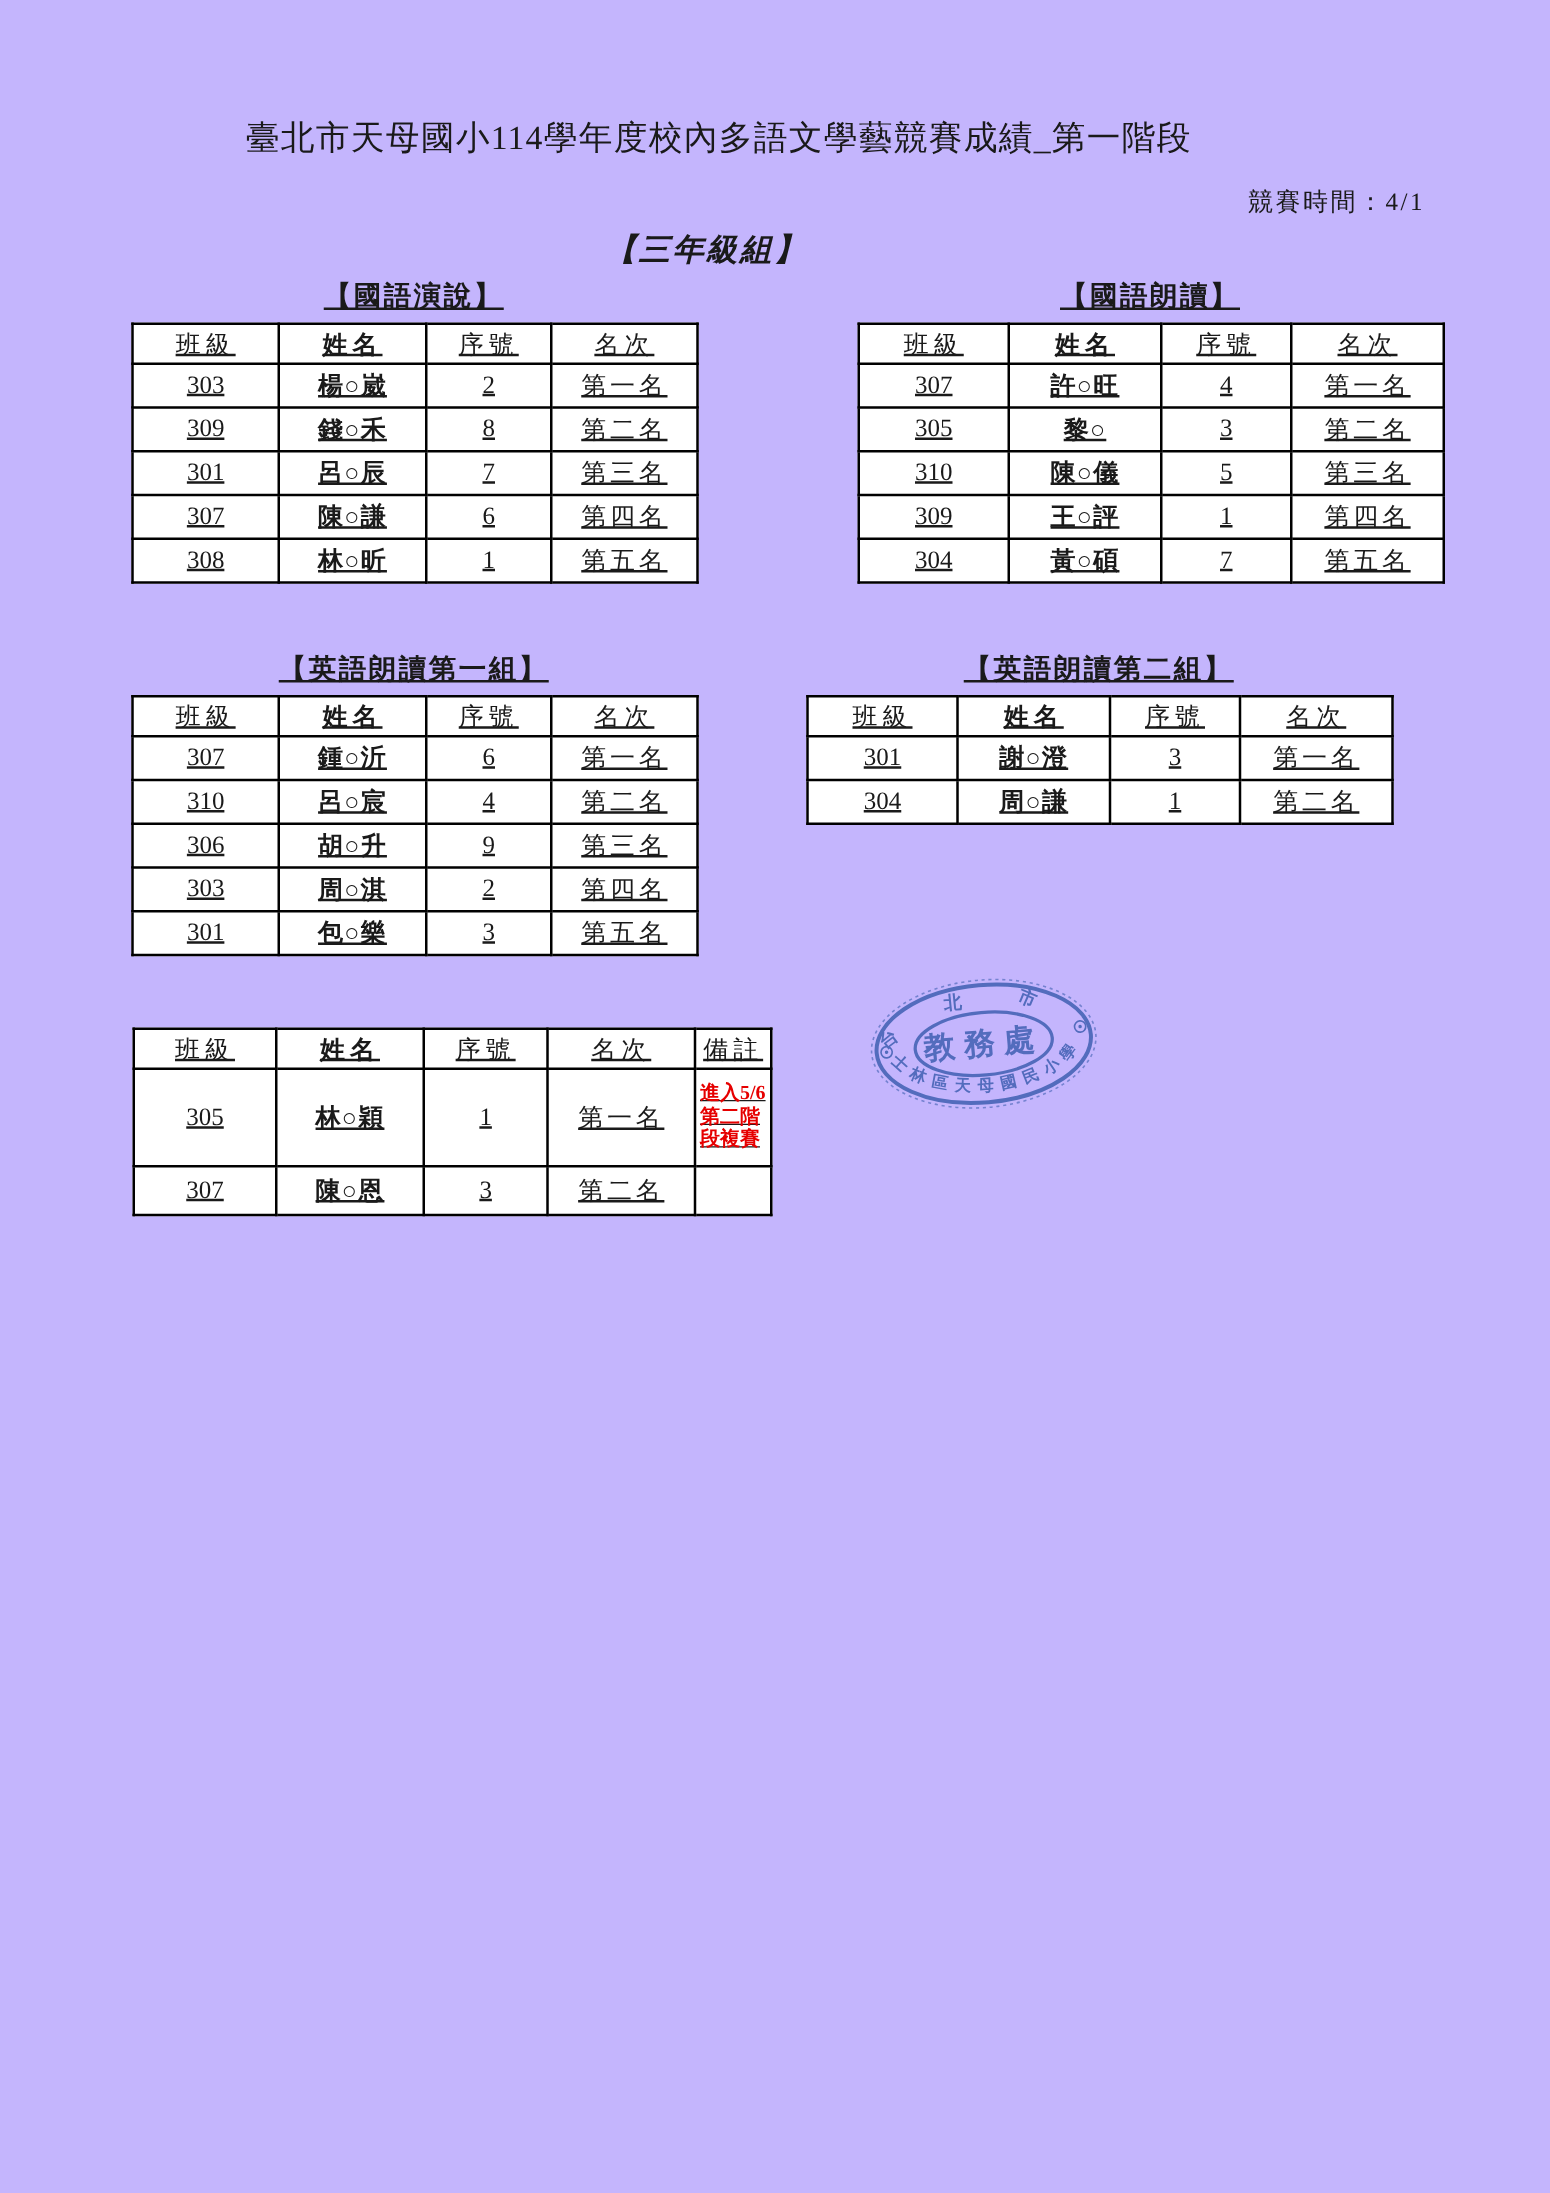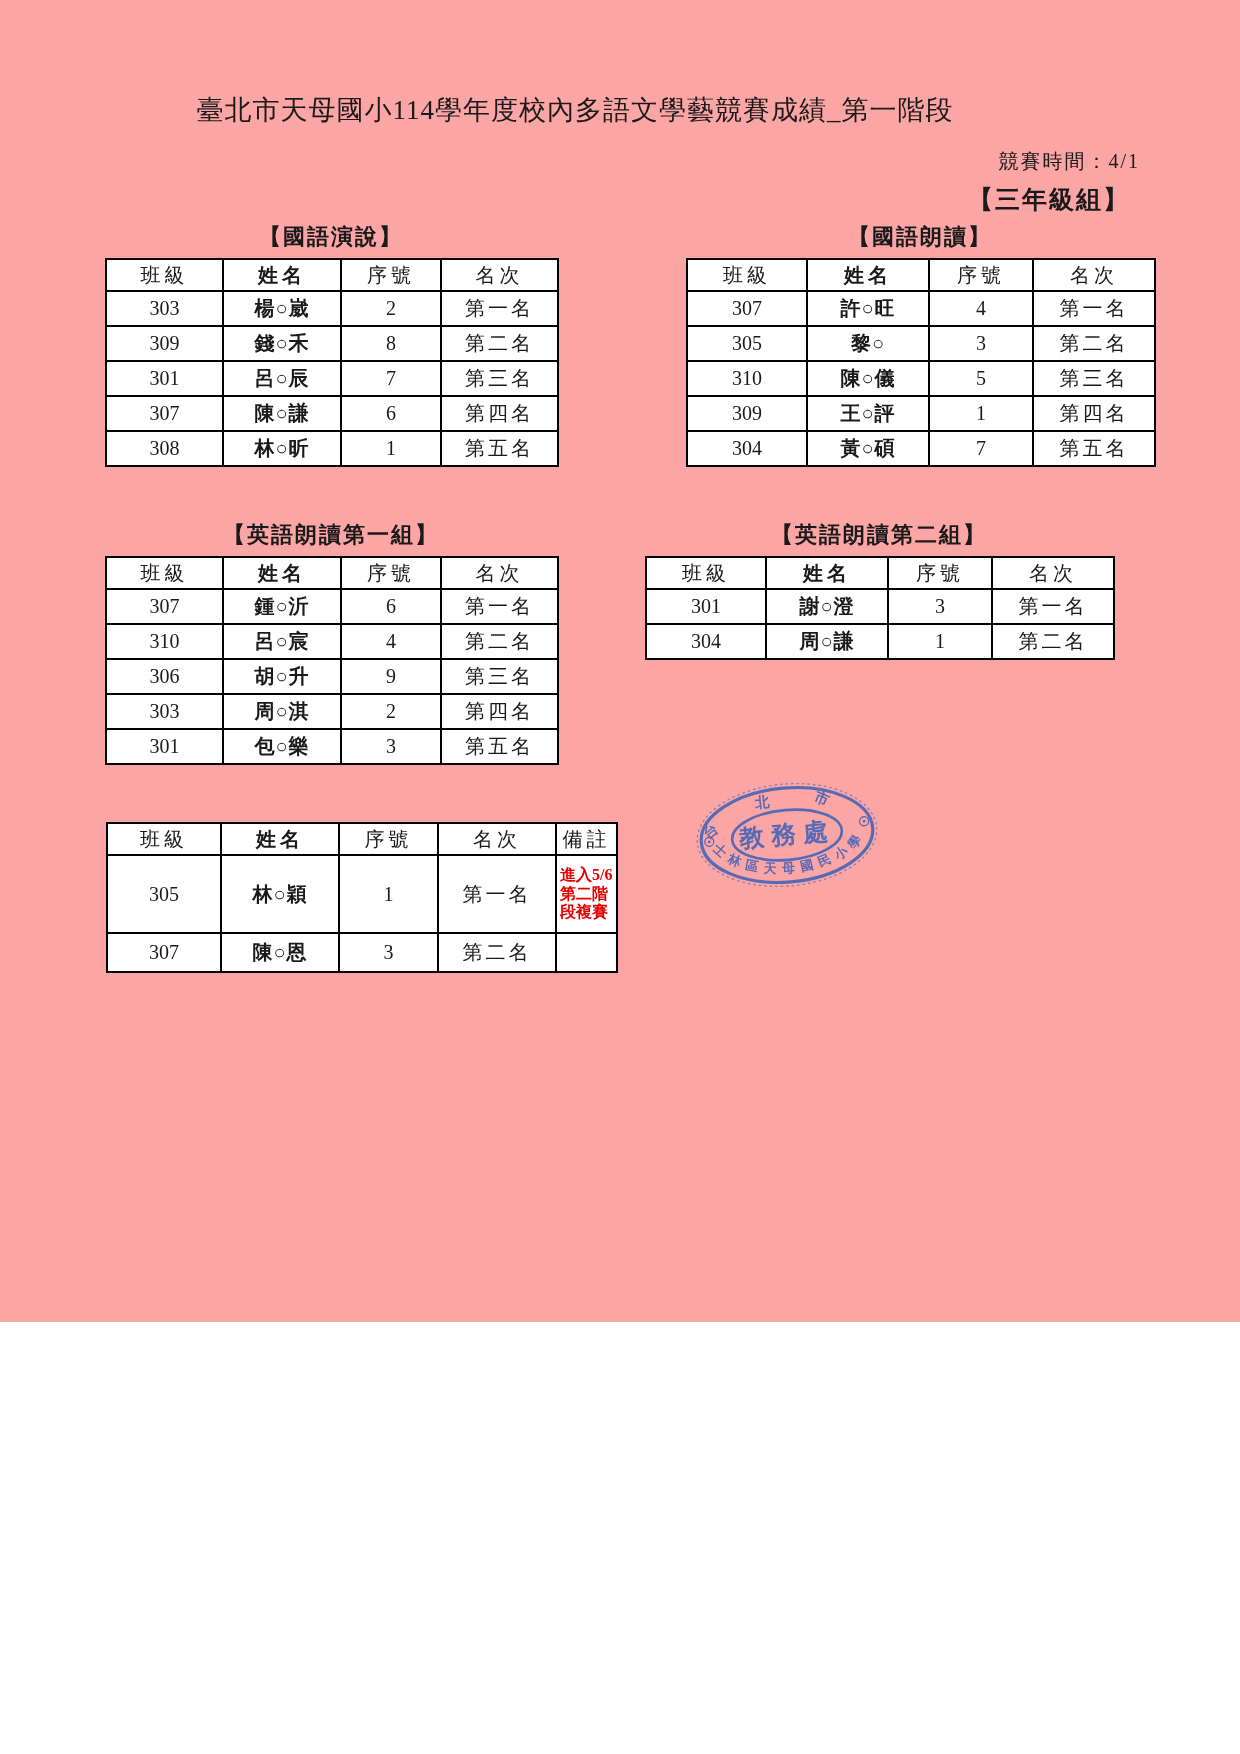--- a/index.html
+++ b/index.html
@@ -1,31 +1,31 @@
 <!DOCTYPE html>
 <html><head>
 <meta charset="utf-8">
 <style>
   html,body{margin:0;padding:0;background:#ffffff;}
   .sheet{
-    position:relative;width:1240px;height:1322px;background:#fca5a5;
+    position:relative;width:1240px;height:1754px;background:#c4b5fd;
     font-family:"Liberation Serif","DejaVu Serif",serif;color:#1a1a1a;overflow:hidden;
   }
   .doc-title{
     position:absolute;top:92px;left:0;width:1150px;text-align:center;
     font-size:27px;letter-spacing:1px;font-weight:400;
   }
   .meta{
     position:absolute;top:148px;right:100px;font-size:20px;letter-spacing:2px;margin-left:30px;
   }
   .group-title{
-    position:absolute;top:183px;left:0;width:1130px;text-align:right;
-    font-size:25px;font-weight:700;letter-spacing:2px;
-  }
-  .sec{position:absolute;}
+    position:absolute;top:183px;left:0;width:1130px;text-align:center;
+    font-size:25px;font-weight:700;letter-spacing:2px;font-style:italic;
+  }
+  .sec{position:absolute;text-decoration:underline;}
   .sec h3{
     margin:0 0 6px 0;text-align:center;font-size:22px;font-weight:700;letter-spacing:2px;
   }
   table.results{
     border-collapse:collapse;table-layout:fixed;width:100%;
     background:#fff;
   }
   table.results th,table.results td{
     border:2px solid #000;text-align:center;vertical-align:middle;
     font-size:20px;padding:0 2px;overflow:hidden;

